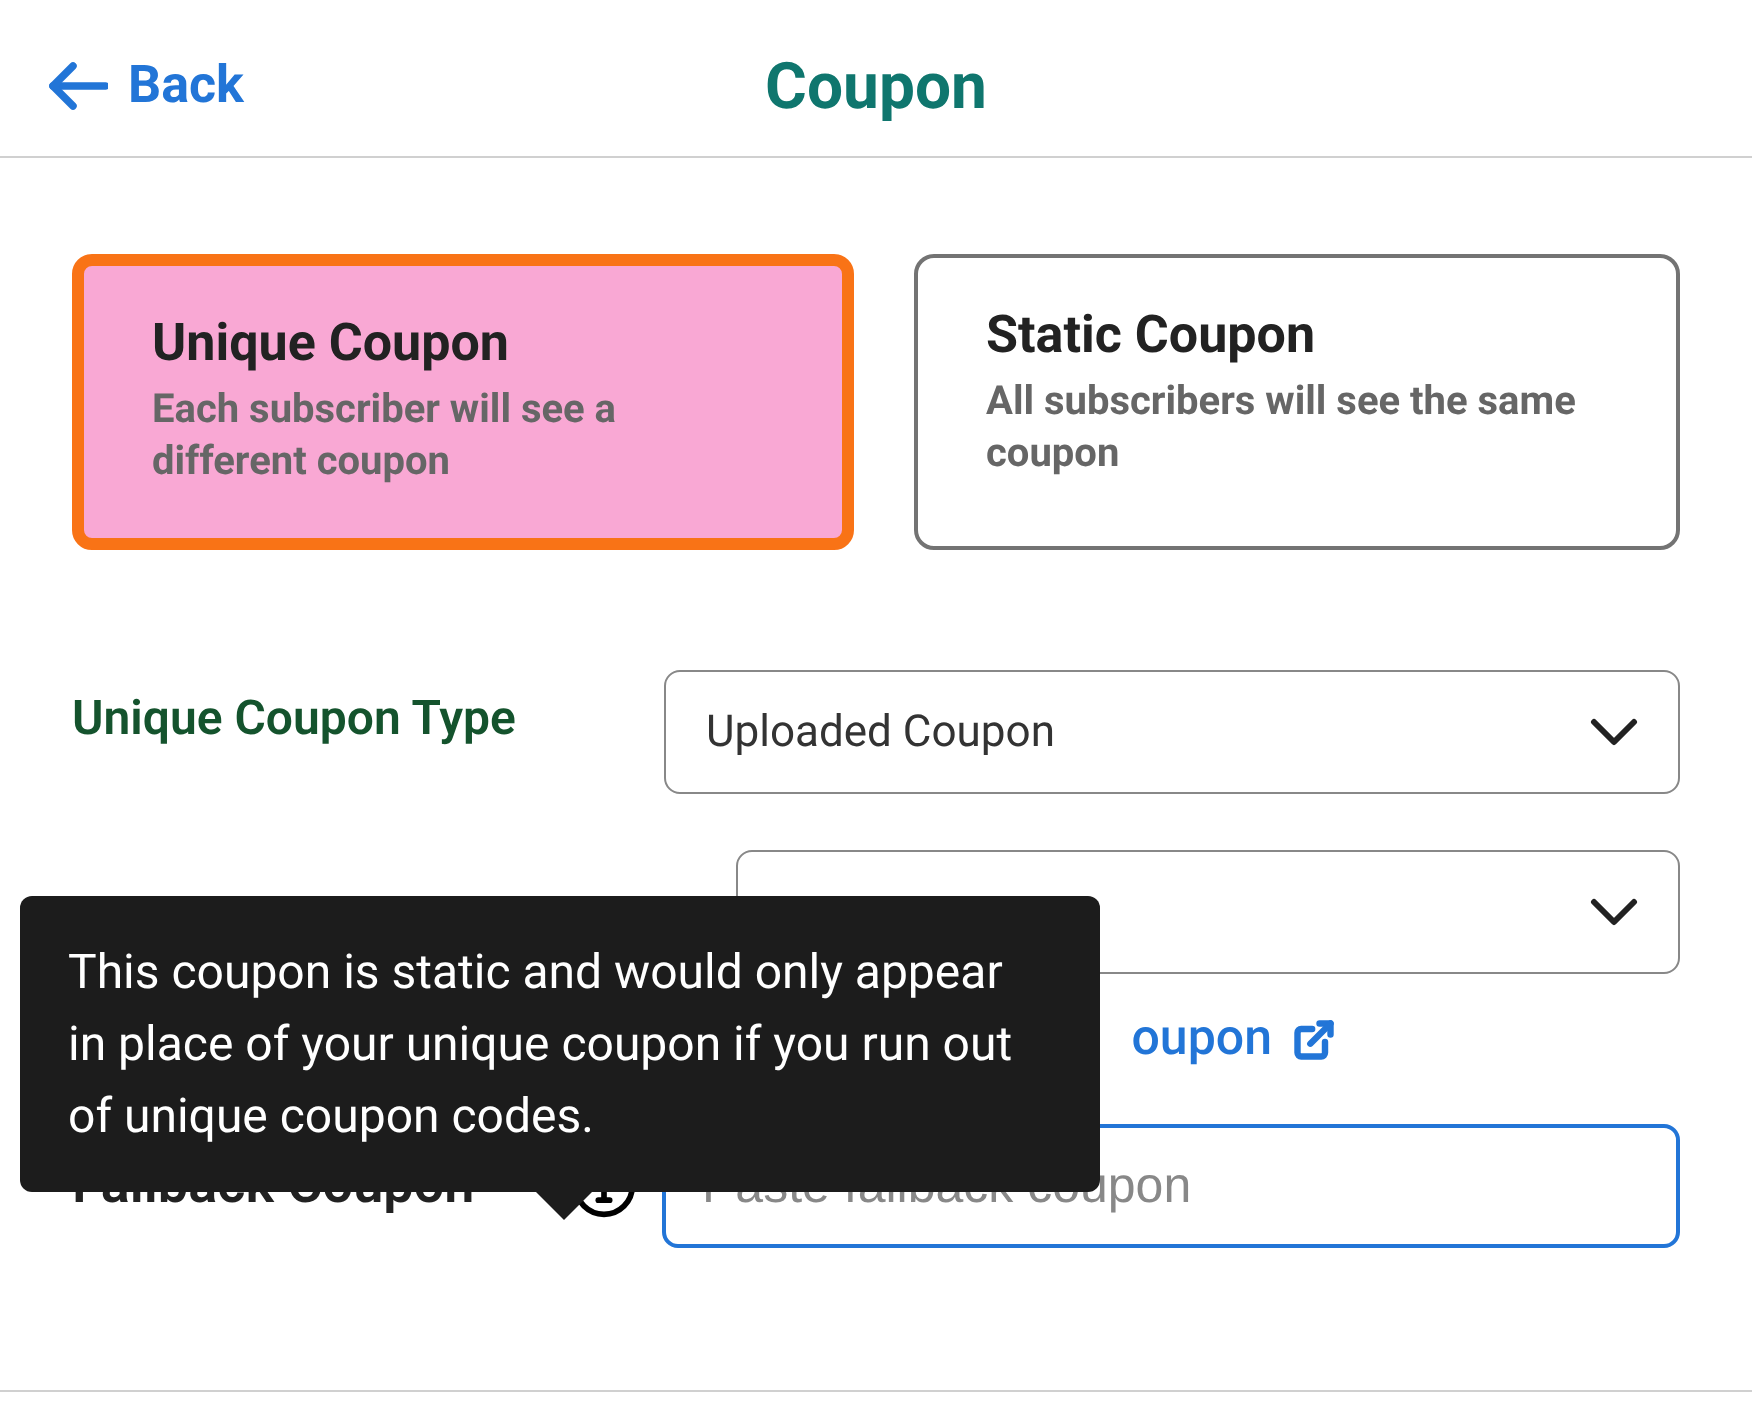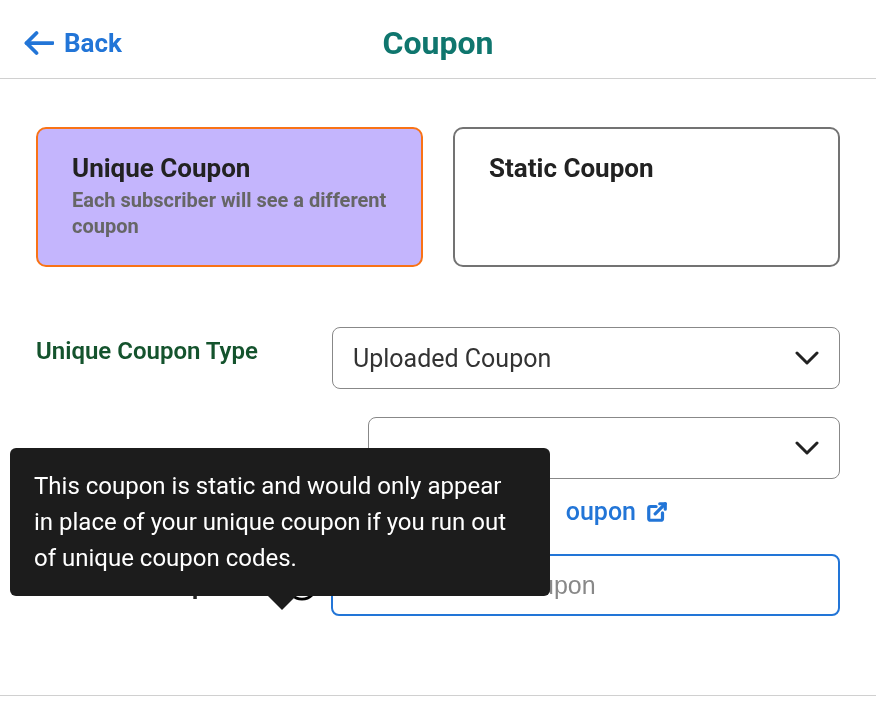--- a/index.html
+++ b/index.html
@@ -55,22 +55,22 @@
       margin-bottom: 60px;
     }
     .option-card {
       flex: 1;
       border: 2px solid #737373;
       border-radius: 10px;
       padding: 24px 34px 26px 34px;
       cursor: pointer;
     }
     .option-card.selected {
-      background: #c4b5fd;
-      border: 2px solid #f97316;
+      background: #f9a8d4;
+      border: 6px solid #f97316;
     }
     .card-title {
       font-size: 26px;
       font-weight: 700;
       color: #222;
       margin-bottom: 4px;
     }
     .card-desc {
       font-size: 20px;
       color: #666;
@@ -99,21 +99,21 @@
     }
     .select-box {
       width: 100%;
       height: 62px;
       border: 1px solid #888;
       border-radius: 8px;
       padding: 0 20px;
       display: flex;
       align-items: center;
       justify-content: space-between;
-      font-size: 25px;
+      font-size: 22px;
       color: #333;
       cursor: pointer;
       background: #fff;
     }
     .chevron {
       width: 24px;
       height: 14px;
     }
     .manage-link {
       display: flex;
@@ -227,20 +227,21 @@
 
 <div class="content">
 
   <div class="option-cards">
     <div class="option-card selected">
       <div class="card-title">Unique Coupon</div>
       <div class="card-desc">Each subscriber will see a different coupon</div>
     </div>
     <div class="option-card">
       <div class="card-title">Static Coupon</div>
+      <div class="card-desc">All subscribers will see the same coupon</div>
     </div>
   </div>
 
   <div class="form-row">
     <div class="form-label top-align">Unique Coupon Type</div>
     <div class="form-control">
       <div class="select-box">
         <span>Uploaded Coupon</span>
         <svg class="chevron" viewBox="0 0 24 14" fill="none" stroke="#222" stroke-width="3" stroke-linecap="round" stroke-linejoin="round">
           <polyline points="2,2 12,12 22,2"></polyline>

